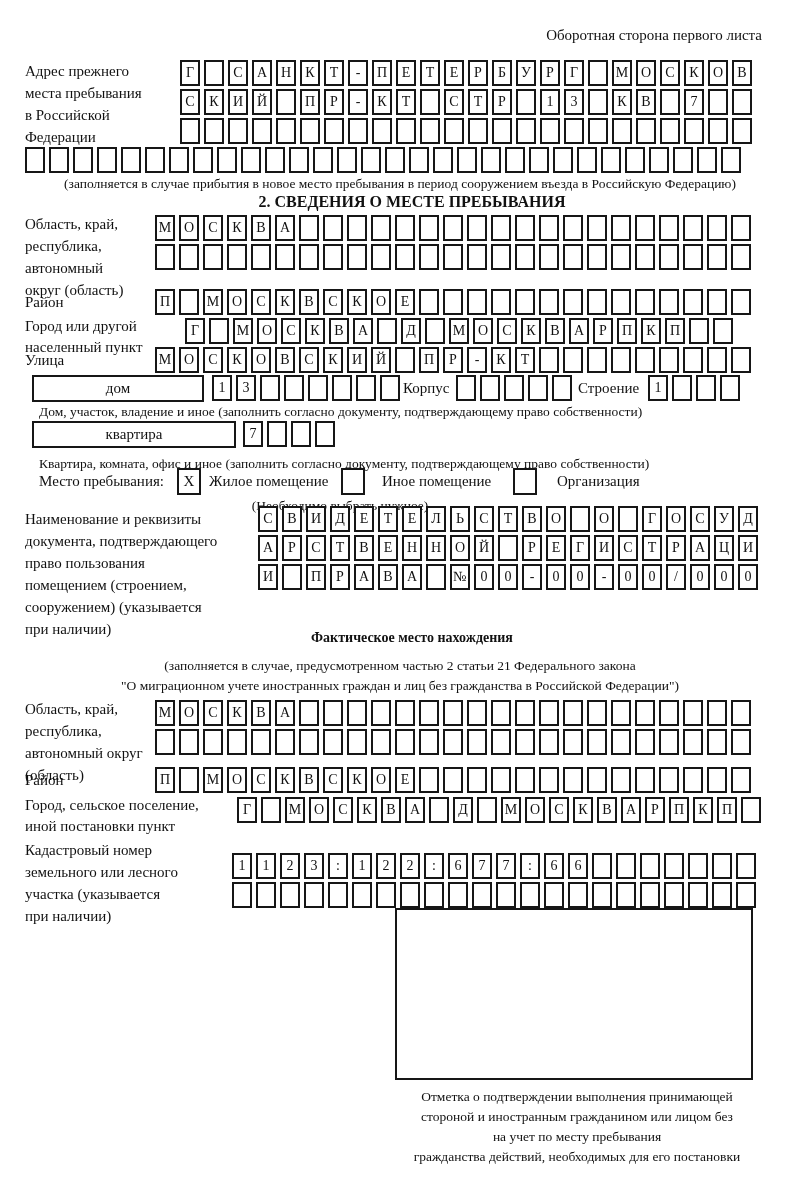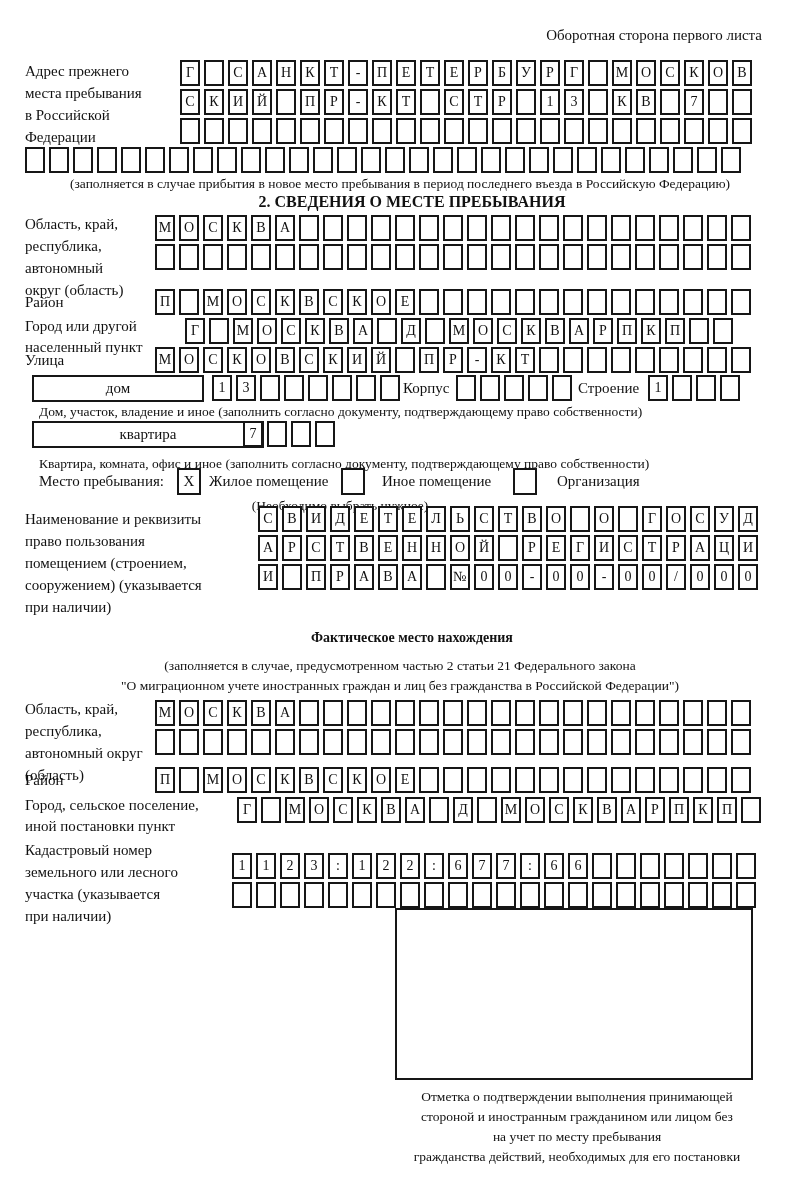--- a/index.html
+++ b/index.html
@@ -145,21 +145,21 @@
       <div class="cell"></div>
       <div class="cell"></div>
       <div class="cell"></div>
       <div class="cell"></div>
       <div class="cell"></div>
       <div class="cell"></div>
       <div class="cell"></div>
       <div class="cell"></div>
       <div class="cell"></div>
     </div>
-  <div class="abs note centered" style="top:174px;">(заполняется в случае прибытия в новое место пребывания в период последнего въезда в Российскую Федерацию)</div>
+  <div class="abs note centered" style="top:174px;">(заполняется в случае прибытия в новое место пребывания в период сооружением въезда в Российскую Федерацию)</div>
 
   <div class="abs title centered" style="top:193px;">2. СВЕДЕНИЯ О МЕСТЕ ПРЕБЫВАНИЯ</div>
 
   <div class="abs label" style="left:25px;top:213px;width:152px;">
       <div>Область, край,</div>
       <div>республика,</div>
       <div>автономный</div>
       <div>округ (область)</div>
     </div>
   <div class="cellrow" style="left:155px;top:215px;">
@@ -326,40 +326,41 @@
     </div>
   <div class="abs label" style="left:578px;top:377px;">Строение</div>
   <div class="cellrow" style="left:648px;top:375px;">
       <div class="cell">1</div>
       <div class="cell"></div>
       <div class="cell"></div>
       <div class="cell"></div>
     </div>
   <div class="abs note" style="left:39px;top:402px;">Дом, участок, владение и иное (заполнить согласно документу, подтверждающему право собственности)</div>
 
-  <div class="widebox" style="left:32px;top:421px;width:232px;">квартира</div>
+  <div class="widebox" style="left:32px;top:421px;width:204px;">квартира</div>
   <div class="cellrow" style="left:243px;top:421px;">
       <div class="cell">7</div>
       <div class="cell"></div>
       <div class="cell"></div>
       <div class="cell"></div>
     </div>
   <div class="abs note" style="left:39px;top:448px;margin-top:6px;">Квартира, комната, офис и иное (заполнить согласно документу, подтверждающему право собственности)</div>
 
   <div class="abs label" style="left:39px;top:470px;">Место пребывания:</div>
   <div class="checkbox" style="left:177px;top:468px;">X</div>
   <div class="abs label" style="left:209px;top:470px;">Жилое помещение</div>
   <div class="checkbox" style="left:341px;top:468px;"></div>
   <div class="abs label" style="left:382px;top:470px;">Иное помещение</div>
   <div class="checkbox" style="left:513px;top:468px;"></div>
   <div class="abs label" style="left:557px;top:470px;">Организация</div>
   <div class="abs note" style="left:160px;top:496px;width:360px;text-align:center;">(Необходимо выбрать нужное)</div>
 
   <div class="abs label" style="left:25px;top:508px;width:240px;">
       <div>Наименование и реквизиты</div>
+      <div>документа, подтверждающего</div>
       <div>право пользования</div>
       <div>помещением (строением,</div>
       <div>сооружением) (указывается</div>
       <div>при наличии)</div>
     </div>
   <div class="cellrow" style="left:258px;top:506px;">
       <div class="cell">С</div>
       <div class="cell">В</div>
       <div class="cell">И</div>
       <div class="cell">Д</div>

